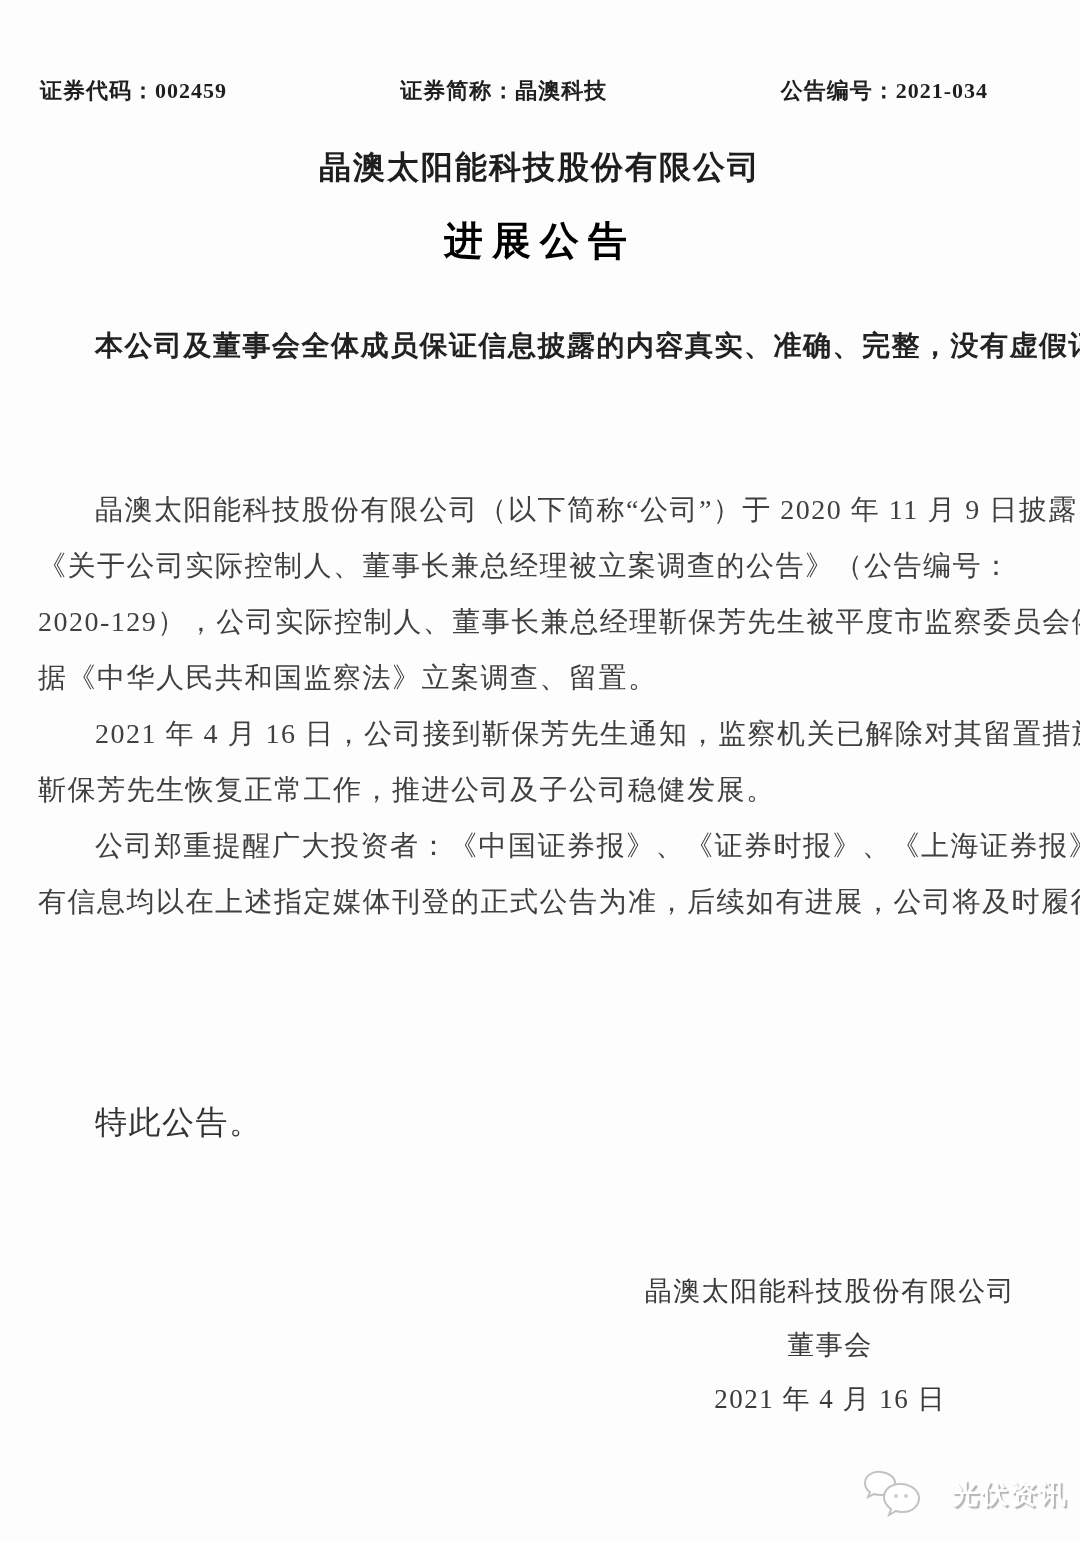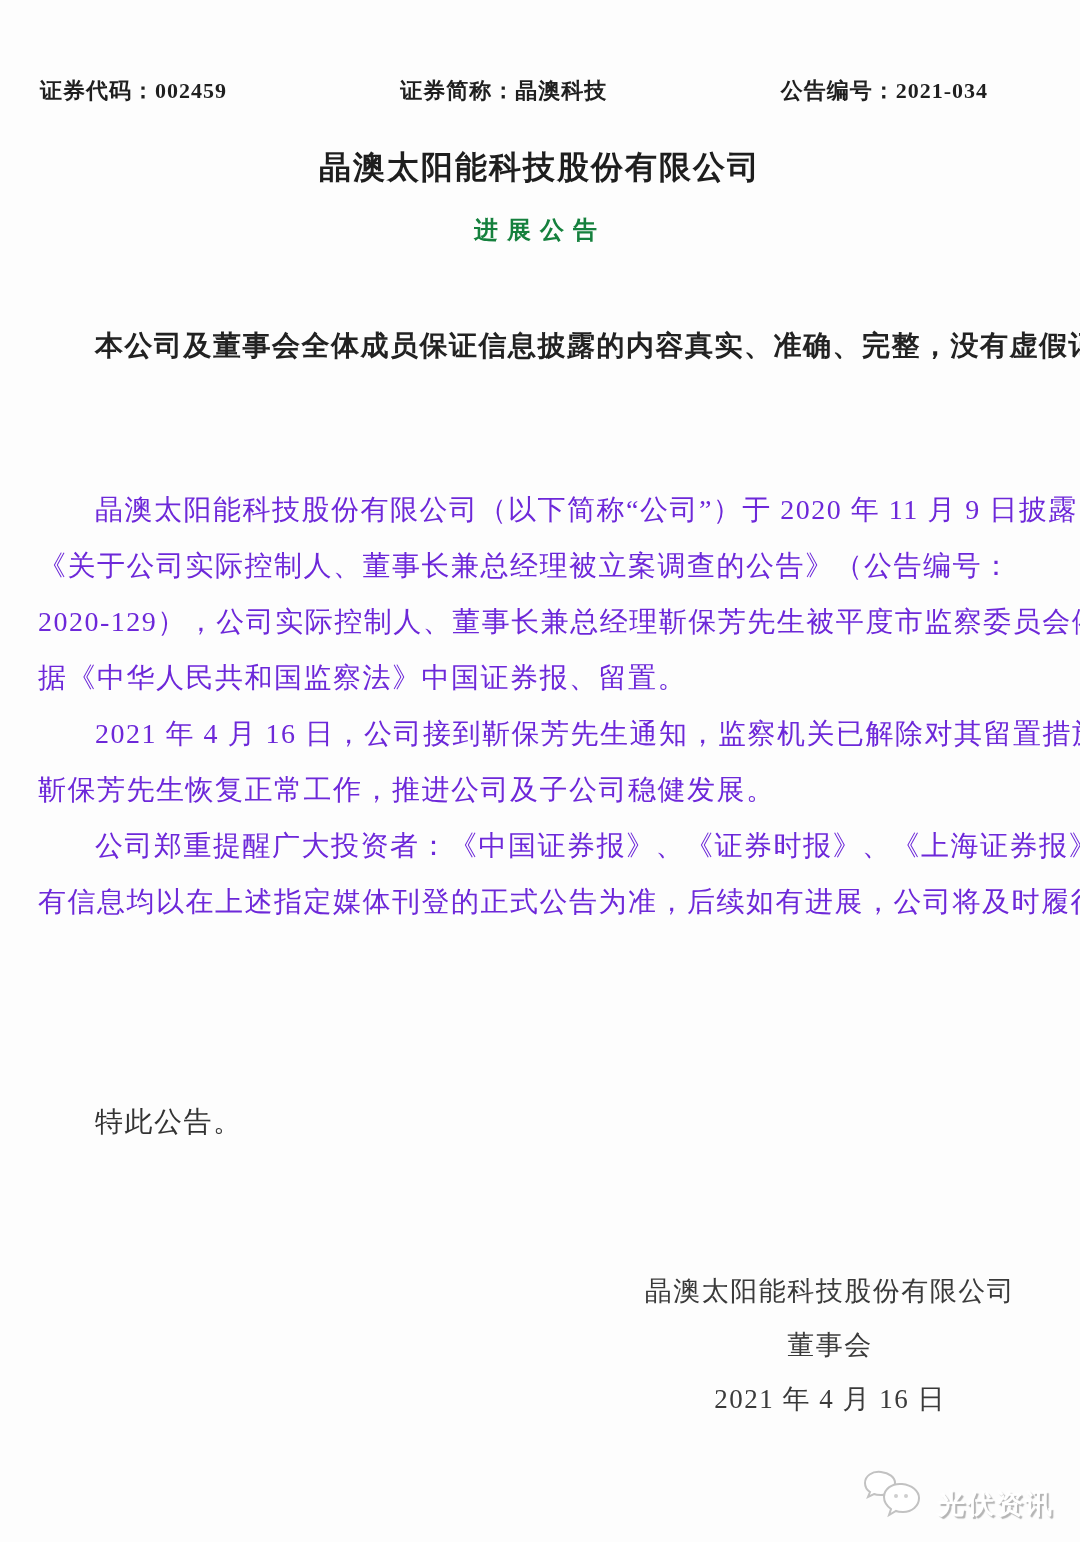--- a/index.html
+++ b/index.html
@@ -19,54 +19,54 @@
     letter-spacing: 1px; white-space: nowrap;
   }
 
   .title-1 {
     position: absolute; top: 146px; left: 0; width: 100%;
     text-align: center; font-size: 32px; font-weight: bold;
     letter-spacing: 2px; color: #1e1e1e; white-space: nowrap;
   }
   .title-2 {
     position: absolute; top: 214px; left: 0; width: 100%;
-    text-align: center; font-size: 24px; font-weight: bold;
-    letter-spacing: 9px; color: #15803d; white-space: nowrap;
+    text-align: center; font-size: 39px; font-weight: bold;
+    letter-spacing: 9px; color: #000000; white-space: nowrap;
   }
 
   .statement {
     position: absolute; top: 318px; left: 38px; width: 1004px;
     font-size: 28px; line-height: 56px; font-weight: bold;
     letter-spacing: 1.5px; color: #222222;
   }
   .content {
     position: absolute; top: 482px; left: 38px; width: 1004px;
     font-size: 28px; line-height: 56px;
-    letter-spacing: 1.5px; color: #6d28d9;
+    letter-spacing: 1.5px; color: #404040;
   }
   .content p { margin: 0; padding: 0; }
   .line { white-space: nowrap; }
   .indent { text-indent: 57px; }
 
   .closing {
     position: absolute; top: 1094px; left: 38px; width: 1004px;
-    font-size: 28px; line-height: 56px; letter-spacing: 1.5px;
+    font-size: 32px; line-height: 56px; letter-spacing: 1.5px;
     color: #333333; text-indent: 57px; white-space: nowrap;
   }
 
   .signature {
     position: absolute; top: 1264px; left: 620px; width: 420px;
     text-align: center; font-size: 27px; line-height: 54px;
     letter-spacing: 1.5px; color: #3a3a3a;
   }
   .signature div { white-space: nowrap; }
 
   .watermark {
     position: absolute; top: 1466px; left: 858px;
-    display: flex; align-items: flex-end; gap: 6px;
+    display: flex; align-items: center; gap: 20px;
   }
   .watermark-text {
     font-size: 27px; letter-spacing: 2px; font-weight: bold;
     color: #ffffff;
     text-shadow: 2px 2px 1px #b4b4b4, -1px -1px 0 #fefefe;
     white-space: nowrap;
   }
   .watermark-icon { display: block; }
 </style>
 </head>
@@ -86,21 +86,21 @@
   <div class="statement">
     <div class="line indent">本公司及董事会全体成员保证信息披露的内容真实、准确、完整，没有虚假记</div>
   </div>
 
   <div class="content">
     <p>
       </p>
       <div class="line indent">晶澳太阳能科技股份有限公司（以下简称“公司”）于 2020 年 11 月 9 日披露</div>
       <div class="line">《关于公司实际控制人、董事长兼总经理被立案调查的公告》（公告编号：</div>
       <div class="line">2020-129），公司实际控制人、董事长兼总经理靳保芳先生被平度市监察委员会依</div>
-      <div class="line">据《中华人民共和国监察法》中国证券报、留置。</div>
+      <div class="line">据《中华人民共和国监察法》立案调查、留置。</div>
     <p></p>
     <p>
       </p>
       <div class="line indent">2021 年 4 月 16 日，公司接到靳保芳先生通知，监察机关已解除对其留置措施。</div>
       <div class="line">靳保芳先生恢复正常工作，推进公司及子公司稳健发展。</div>
     <p></p>
     <p>
       </p>
       <div class="line indent">公司郑重提醒广大投资者：《中国证券报》、《证券时报》、《上海证券报》、《证券</div>
       <div class="line">有信息均以在上述指定媒体刊登的正式公告为准，后续如有进展，公司将及时履行</div>

